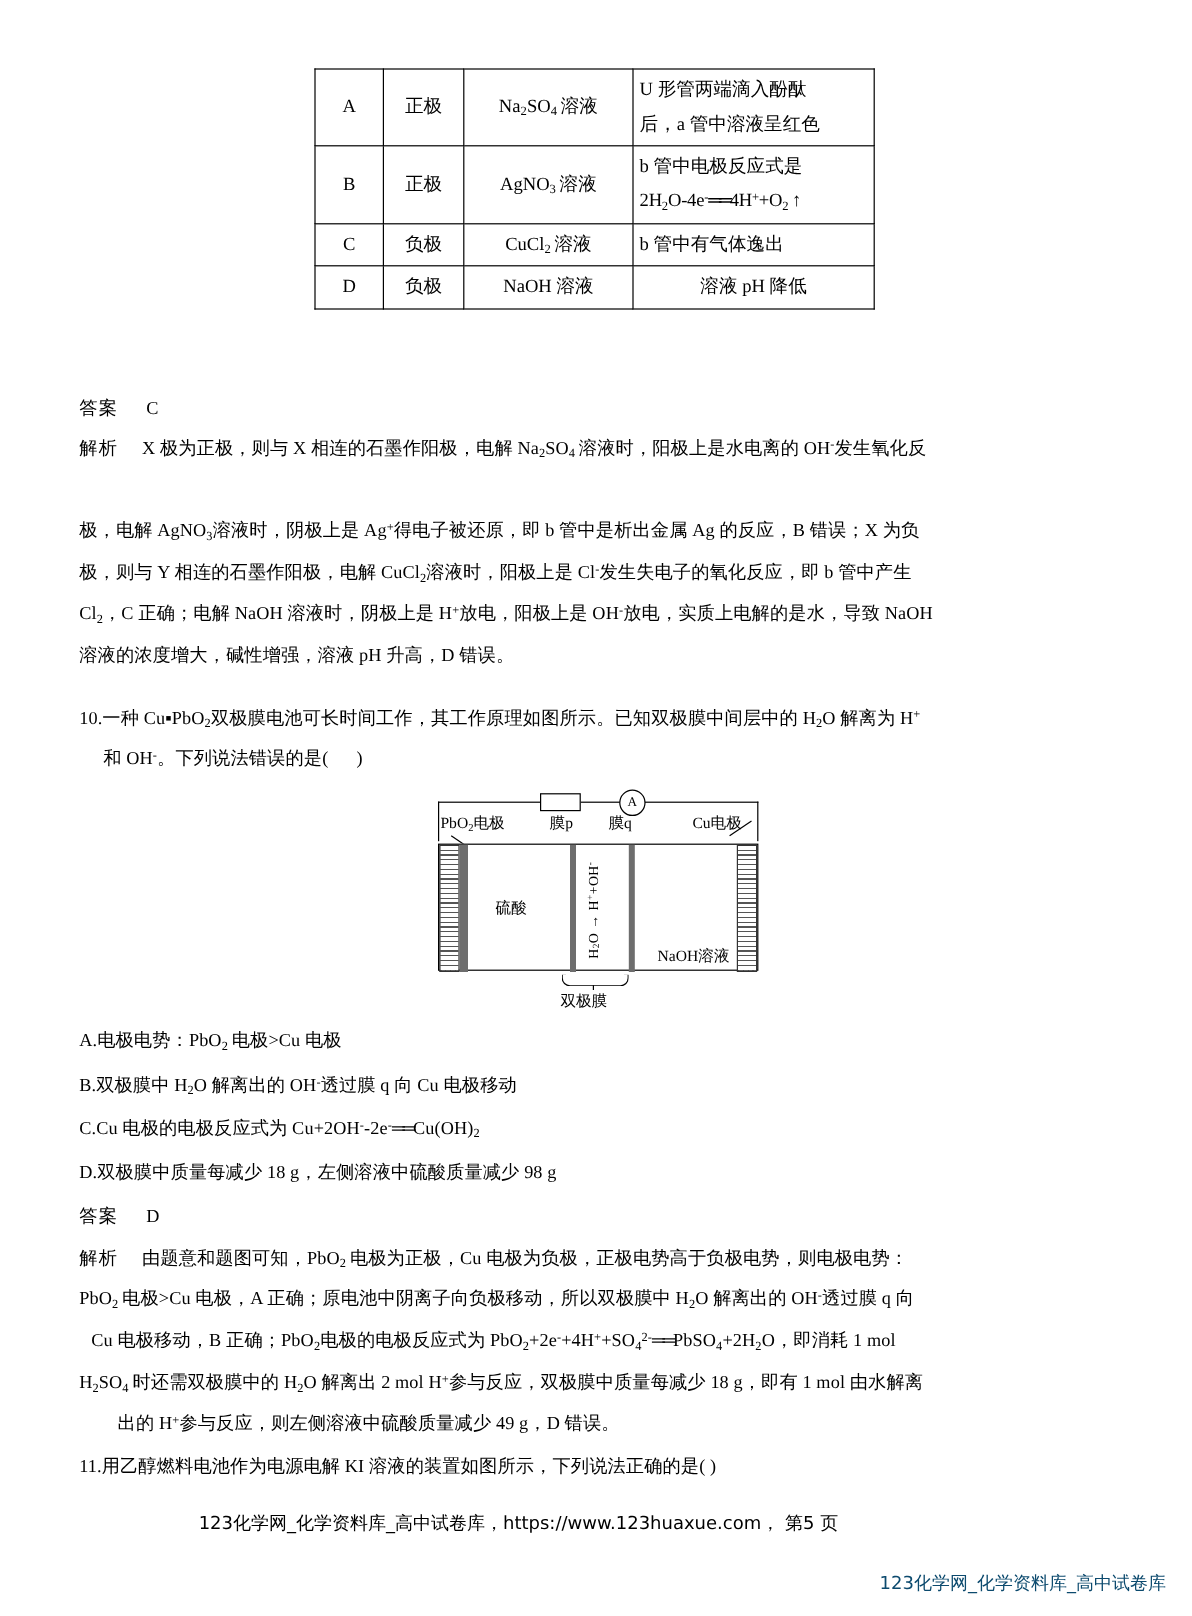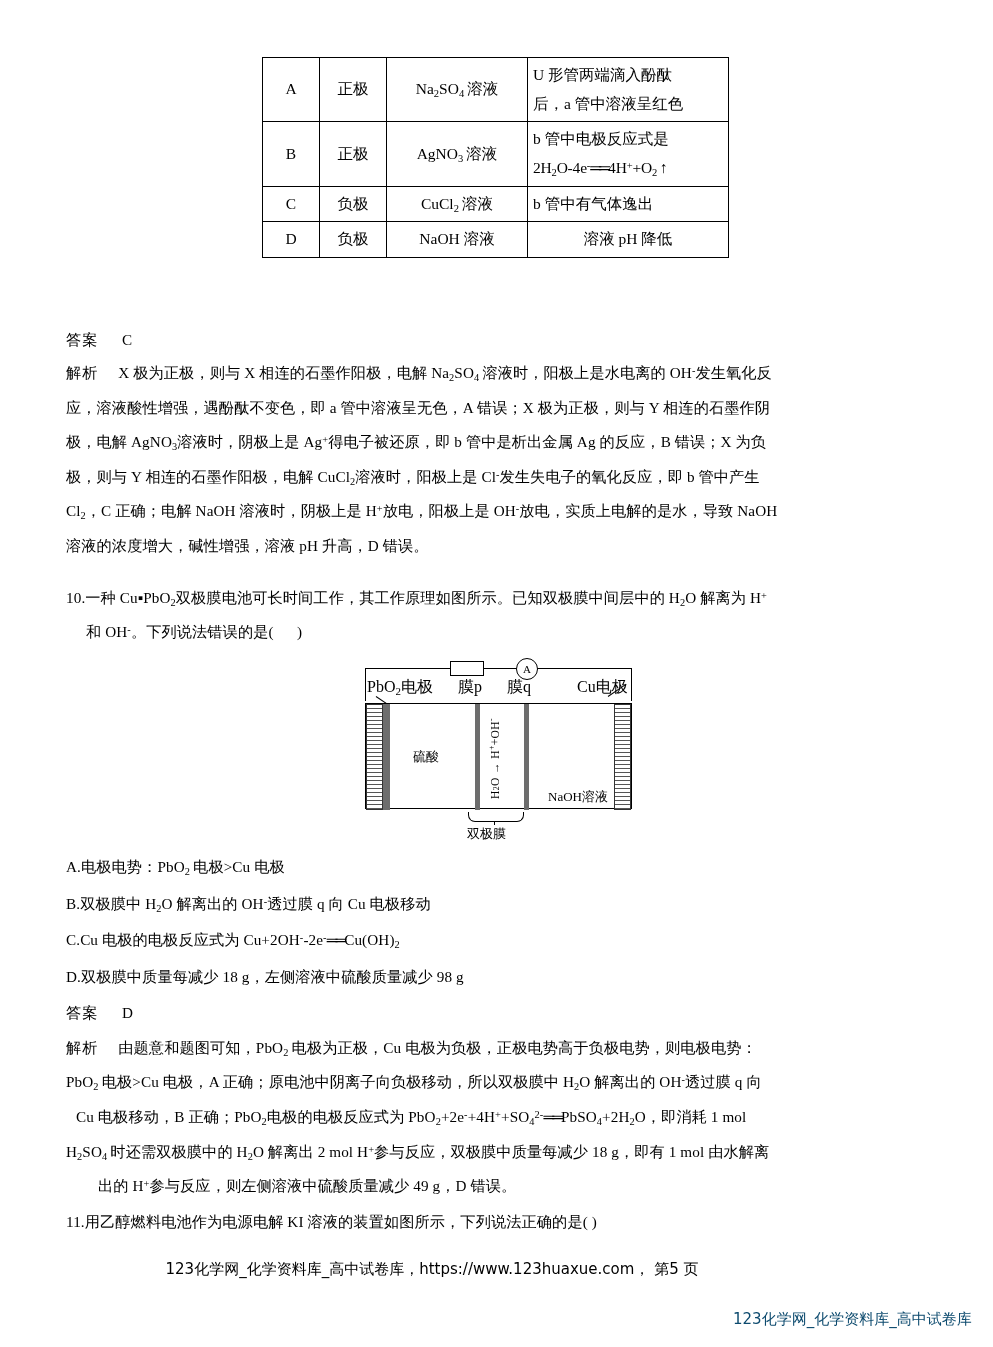--- a/index.html
+++ b/index.html
@@ -56,21 +56,21 @@
   .resistor{
     position:absolute;left:95px;top:6px;width:32px;height:13px;
     background:#fff;border:1.3px solid #000;
   }
   .ammeter{
     position:absolute;left:161px;top:3px;width:20px;height:20px;
     border:1.3px solid #000;border-radius:50%;background:#fff;
     font-size:11px;line-height:20px;text-align:center;
     font-family:"Liberation Serif",serif;
   }
-  .d-label{position:absolute;font-size:16px;white-space:nowrap;}
+  .d-label{position:absolute;font-size:13px;white-space:nowrap;}
   .lead{position:absolute;border-top:1.1px solid #000;}
   .cell{
     position:absolute;left:10px;top:48px;width:267px;height:106px;
     border:1.2px solid #000;background:#fff;box-sizing:border-box;
   }
   .elec{
     position:absolute;top:0;width:17px;height:106px;
     background:
       repeating-linear-gradient(0deg,#555 0 1px,#fff 1px 4px),
       repeating-linear-gradient(90deg,#555 0 1px,#fff 1px 4px);
@@ -167,23 +167,20 @@
   <div class="line lbl" style="left:66px;top:330px;text-align:center;">
     <span>答案</span>
     <span style="display:inline-block;width:14px"></span>
     <span>C</span>
   </div>
 
   <div class="line" style="left:66px;top:363px;">
     <span class="lbl">解析</span>
     <span style="display:inline-block;width:16px"></span>X 极为正极，则与 X 相连的石墨作阳极，电解 Na<sub>2</sub>SO<sub>4</sub> 溶液时，阳极上是水电离的 OH<sup>-</sup>发生氧化反
   </div>
-  <div class="line" style="left:66px;top:398px;">
-    应，溶液酸性增强，遇酚酞不变色，即 a 管中溶液呈无色，A 错误；X 极为正极，则与 Y 相连的石墨作阴
-  </div>
   <div class="line" style="left:66px;top:432px;">
     极，电解 AgNO<sub>3</sub>溶液时，阴极上是 Ag<sup>+</sup>得电子被还原，即 b 管中是析出金属 Ag 的反应，B 错误；X 为负
   </div>
   <div class="line" style="left:66px;top:467px;">
     极，则与 Y 相连的石墨作阳极，电解 CuCl<sub>2</sub>溶液时，阳极上是 Cl<sup>-</sup>发生失电子的氧化反应，即 b 管中产生
   </div>
   <div class="line" style="left:66px;top:501px;">
     Cl<sub>2</sub>，C 正确；电解 NaOH 溶液时，阴极上是 H<sup>+</sup>放电，阳极上是 OH<sup>-</sup>放电，实质上电解的是水，导致 NaOH
   </div>
   <div class="line" style="left:66px;top:536px;">溶液的浓度增大，碱性增强，溶液 pH 升高，D 错误。</div>

